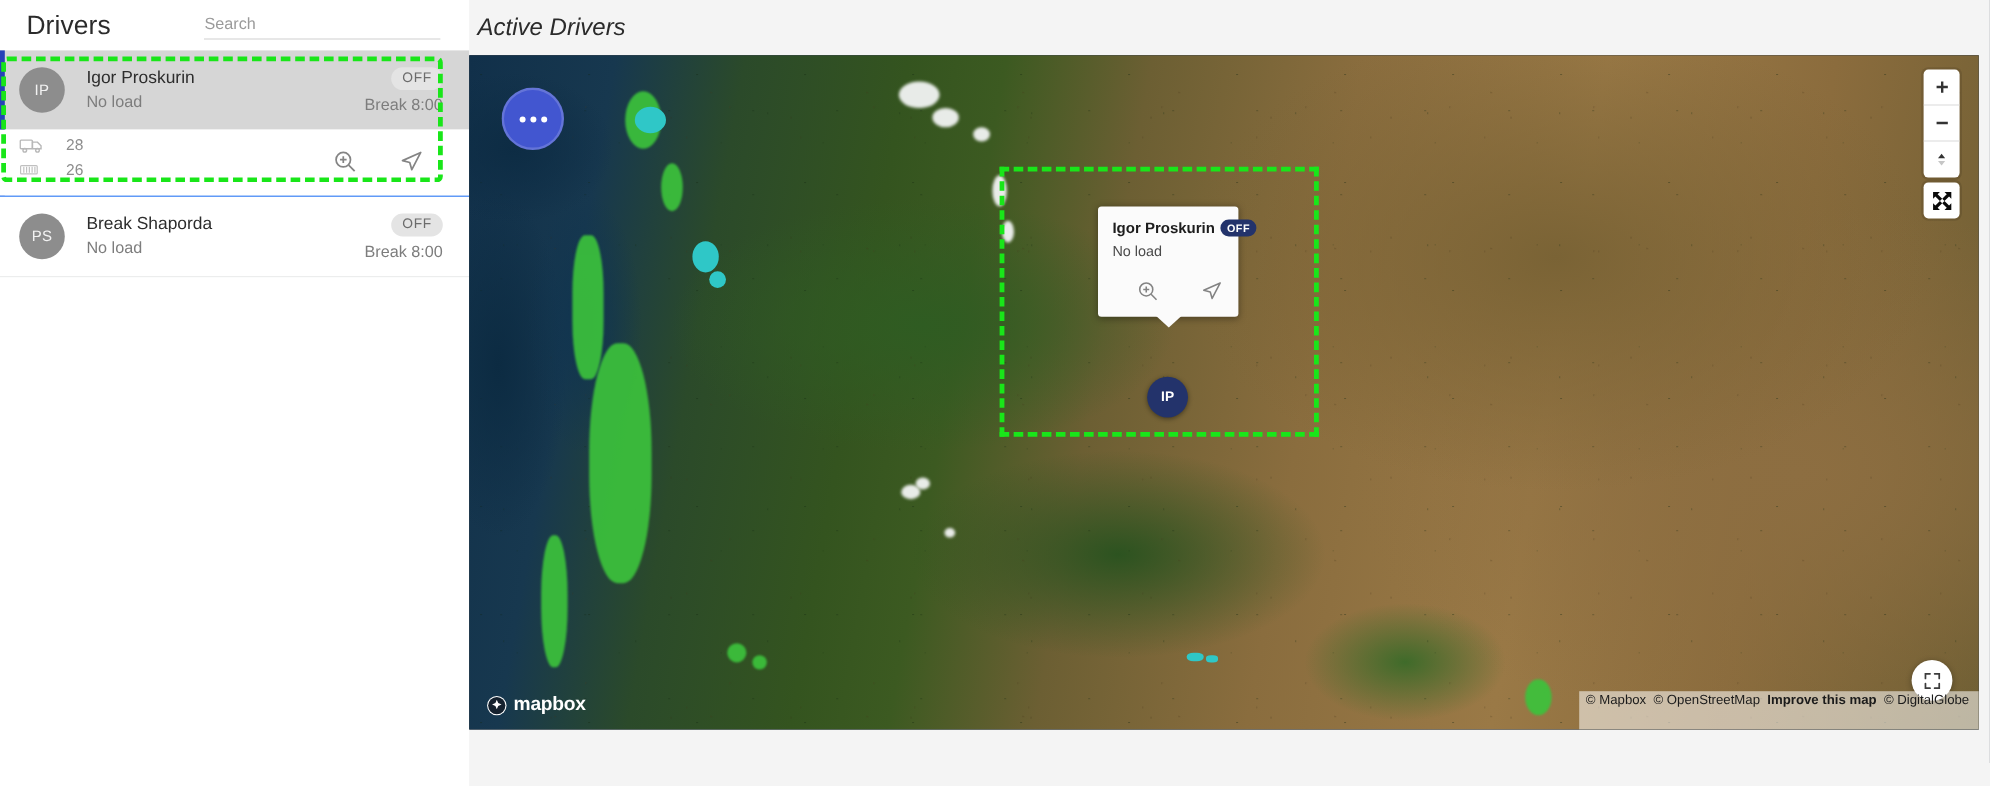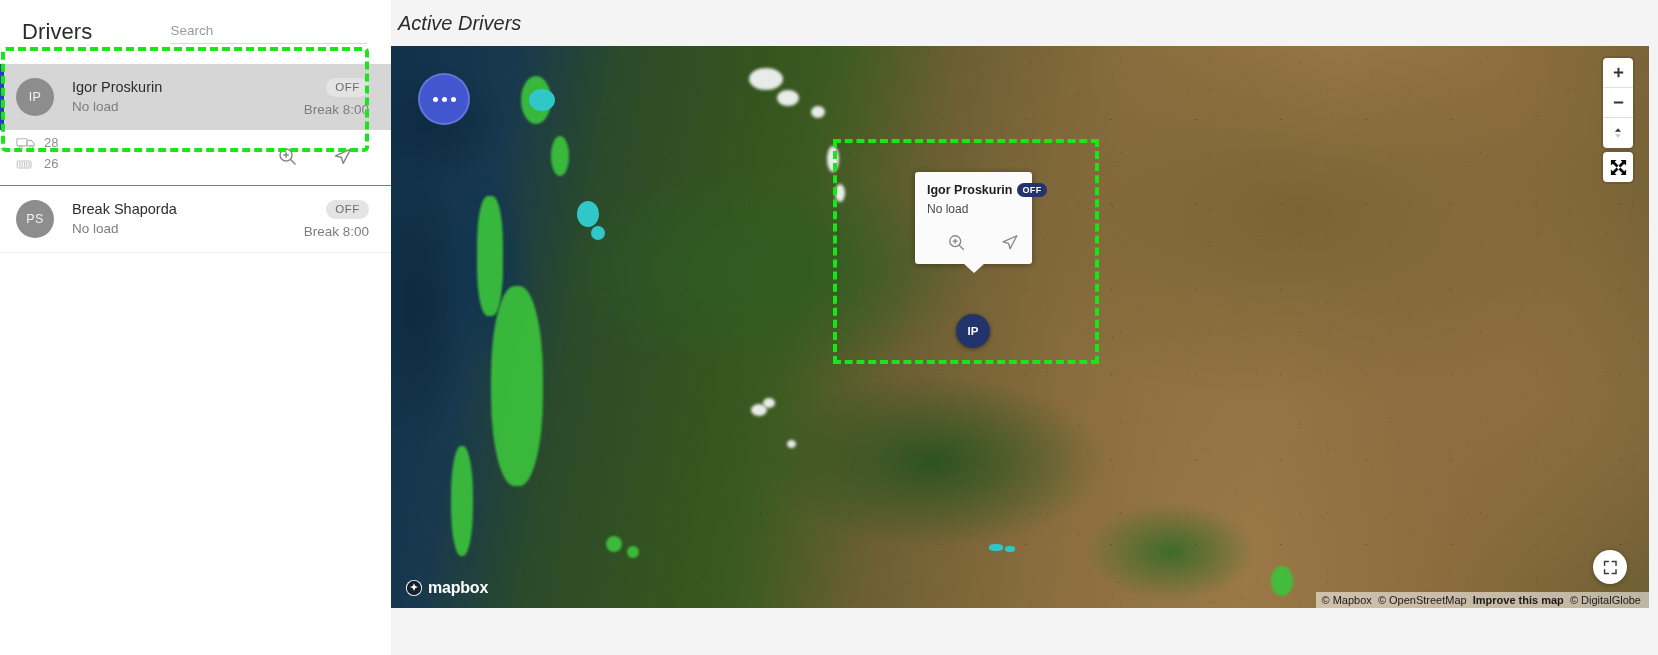--- a/index.html
+++ b/index.html
@@ -11,21 +11,21 @@
     overflow: hidden;
   }
   #app { position: relative; width: 1658px; height: 655px; display: flex; }
 
   
   .sidebar {
     width: 391px; height: 655px; background: #ffffff;
     position: relative; flex: 0 0 391px;
   }
   .sidebar-header {
-    height: 64px; display: flex; align-items: center;
+    height: 42px; display: flex; align-items: center;
     padding: 0 22px 0 22px; gap: 10px;
   }
   .drivers-title {
     font-size: 22px; color: #2b2b2b; font-weight: 400;
     letter-spacing: .1px; line-height: 1;
   }
   .search-wrap { margin-left: 68px; flex: 1; position: relative; }
   .search-input {
     width: 197px; border: 0; border-bottom: 1px solid #d8d8d8;
     background: transparent; font-size: 13.5px; color: #3c3c3c;
@@ -60,21 +60,21 @@
   .driver-side { text-align: right; flex: 0 0 auto; }
   .status-badge {
     display: inline-block; background: #e4e4e4; color: #6c6c6c;
     font-size: 11.5px; letter-spacing: .6px; border-radius: 10px;
     padding: 3px 9px 3px 9px; line-height: 1.15;
   }
   .break-time { font-size: 13.5px; color: #7d7d7d; margin-top: 5px; }
 
   
   .driver-detail { padding: 2px 22px 11px 16px; background: #fff; position: relative; }
-  .detail-line { display: flex; align-items: center; height: 21px; }
+  .detail-line { display: flex; align-items: center; height: 21px; gap: 11px; }
   .detail-icon { width: 22px; height: 14px; flex: 0 0 22px; opacity: .62; }
   .detail-val { font-size: 13px; color: #8d8d8d; margin-left: 6px; }
   .detail-actions {
     position: absolute; right: 38px; bottom: 18px;
     display: flex; gap: 34px; align-items: center;
   }
   .act-icon { width: 21px; height: 21px; opacity: .72; cursor: pointer; }
 
   
   .sel-annot {
@@ -206,21 +206,21 @@
   }
 
   .mapbox-logo {
     position: absolute; left: 14px; bottom: 11px; display: flex;
     align-items: center; gap: 5px; z-index: 10;
   }
   .mapbox-word { font-size: 16px; font-weight: bold; color: #fff; letter-spacing: -.2px; text-align: right; }
   .attrib {
     position: absolute; right: 0; bottom: 0; z-index: 10;
     background: rgba(255,255,255,.55); font-size: 11px; color: #1b1b1b;
-    padding: 2px 5px 2px 6px; white-space: nowrap;
+    padding: 2px 5px 18px 6px; white-space: nowrap;
   }
   .attrib b { font-weight: bold; }
   .attrib span { margin-right: 3px; }
 </style>
 </head>
 <body>
 
 <div id="app">
 
   <aside class="sidebar">

